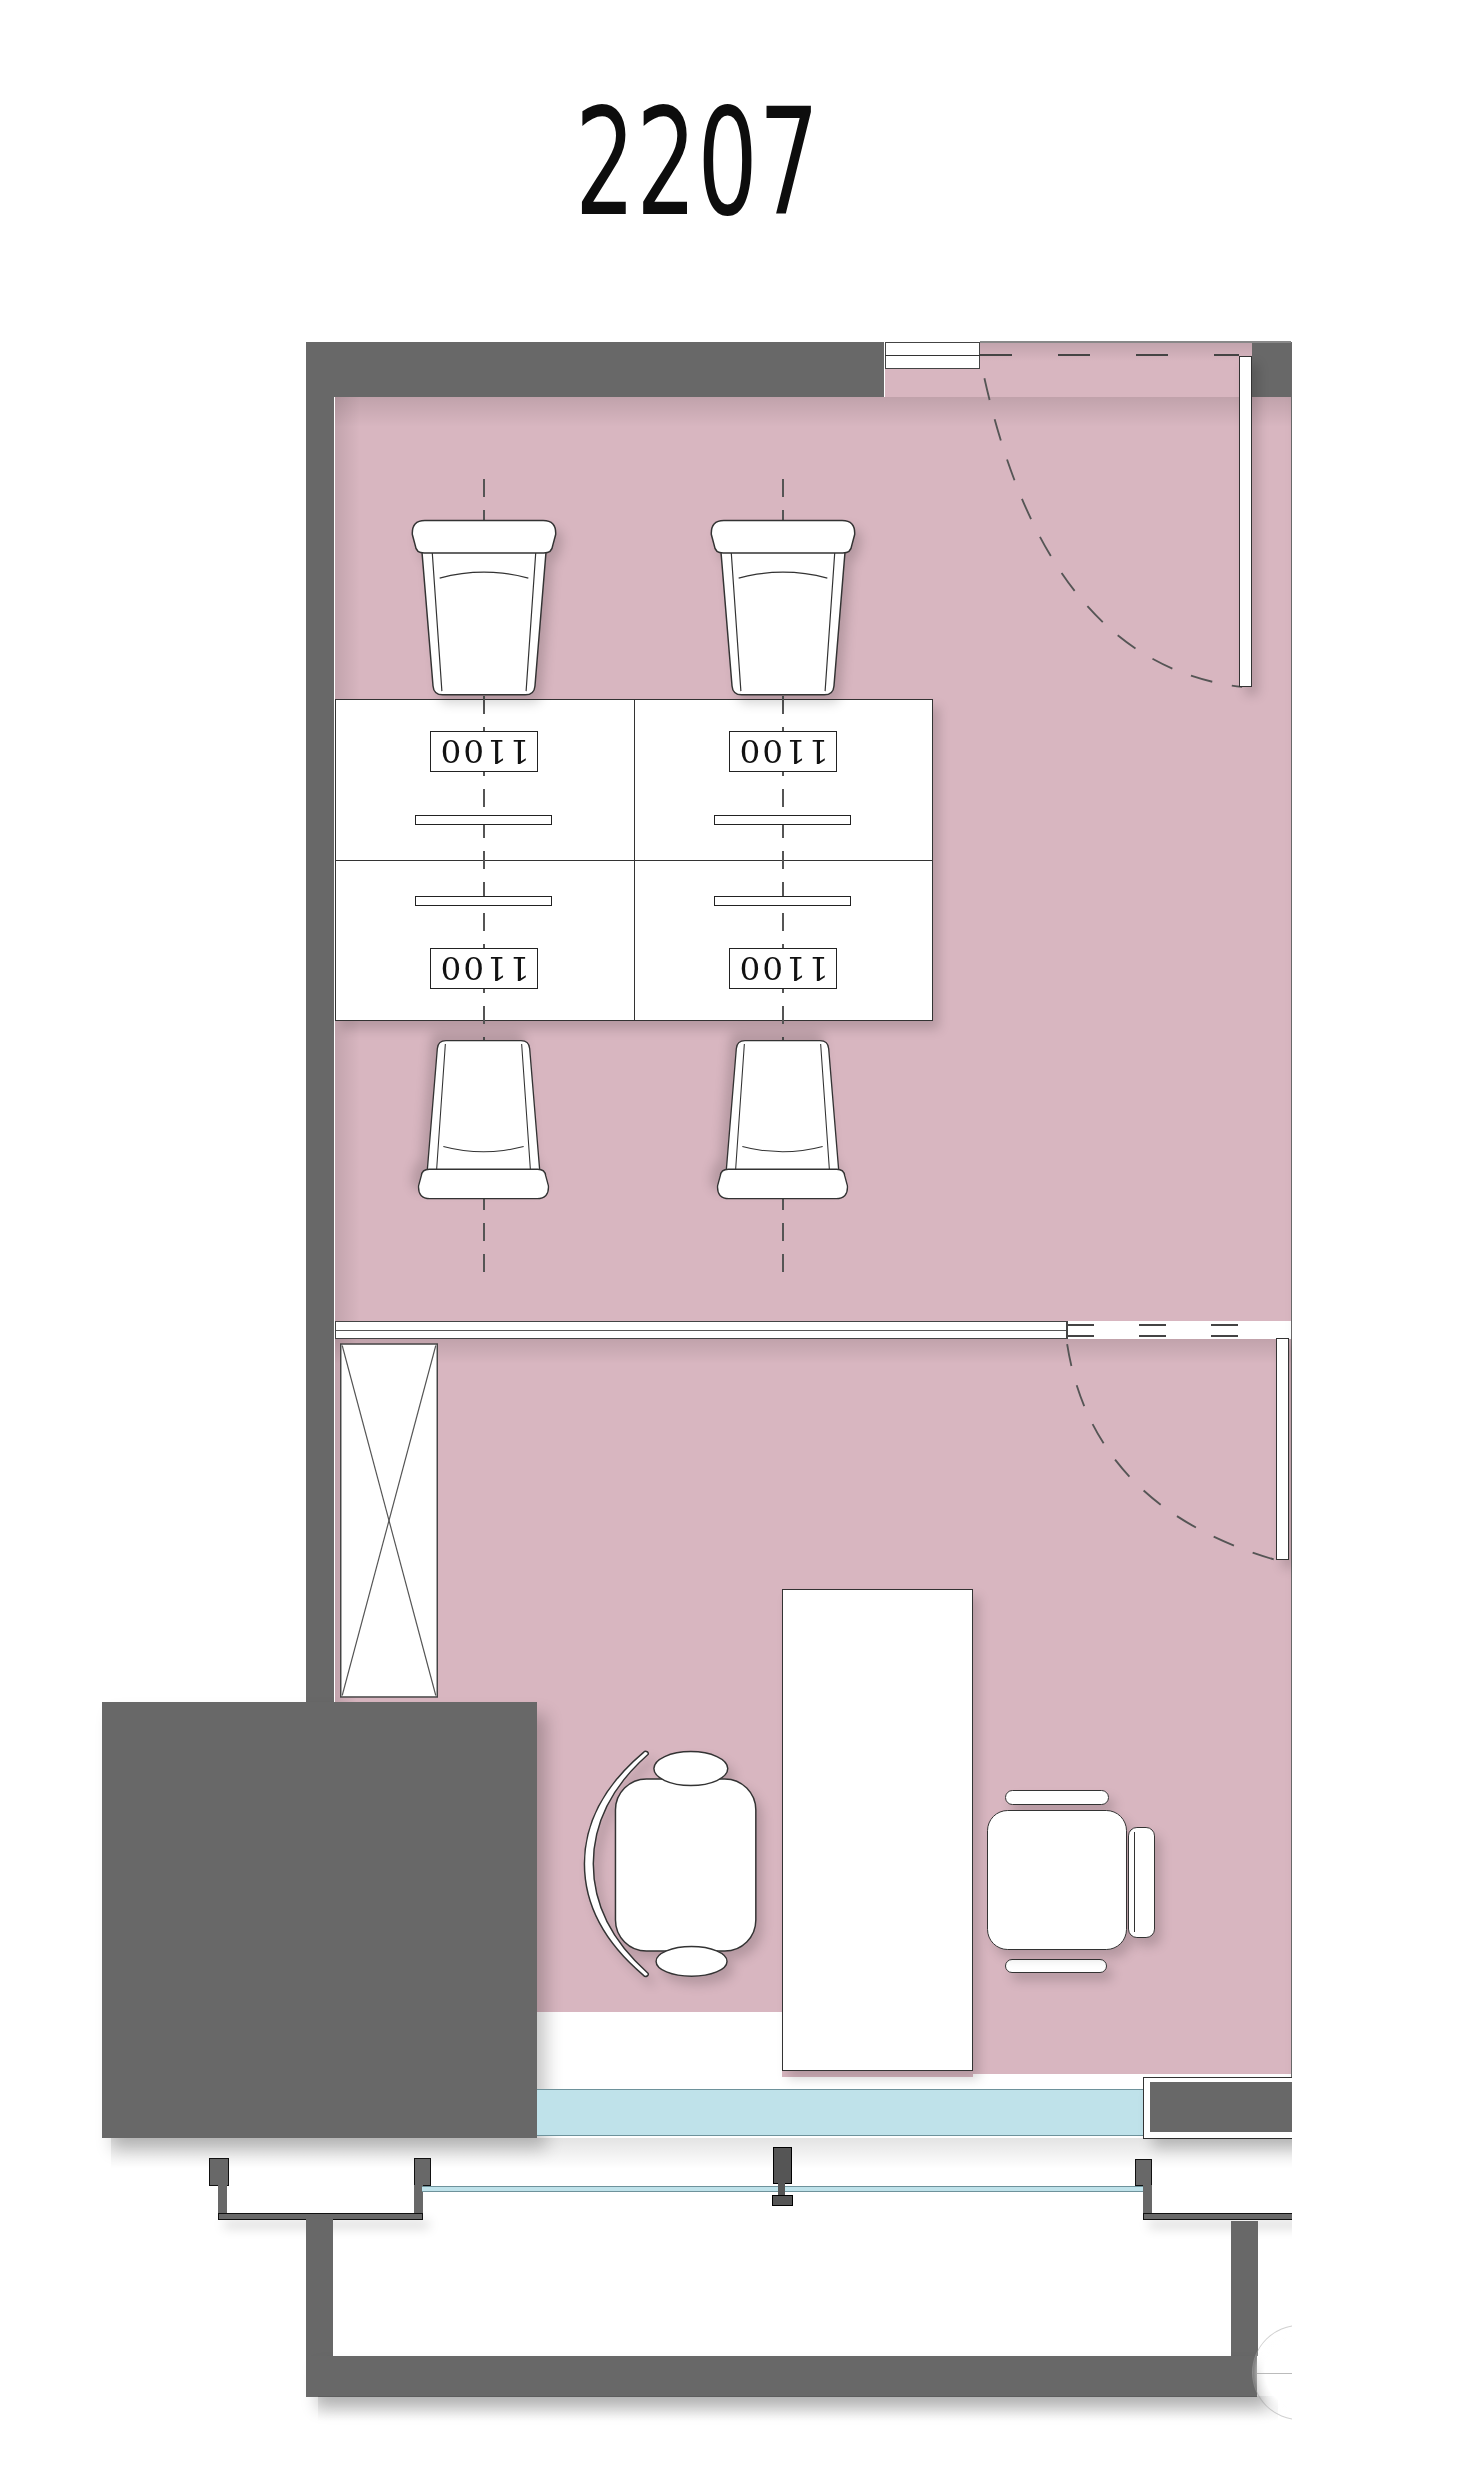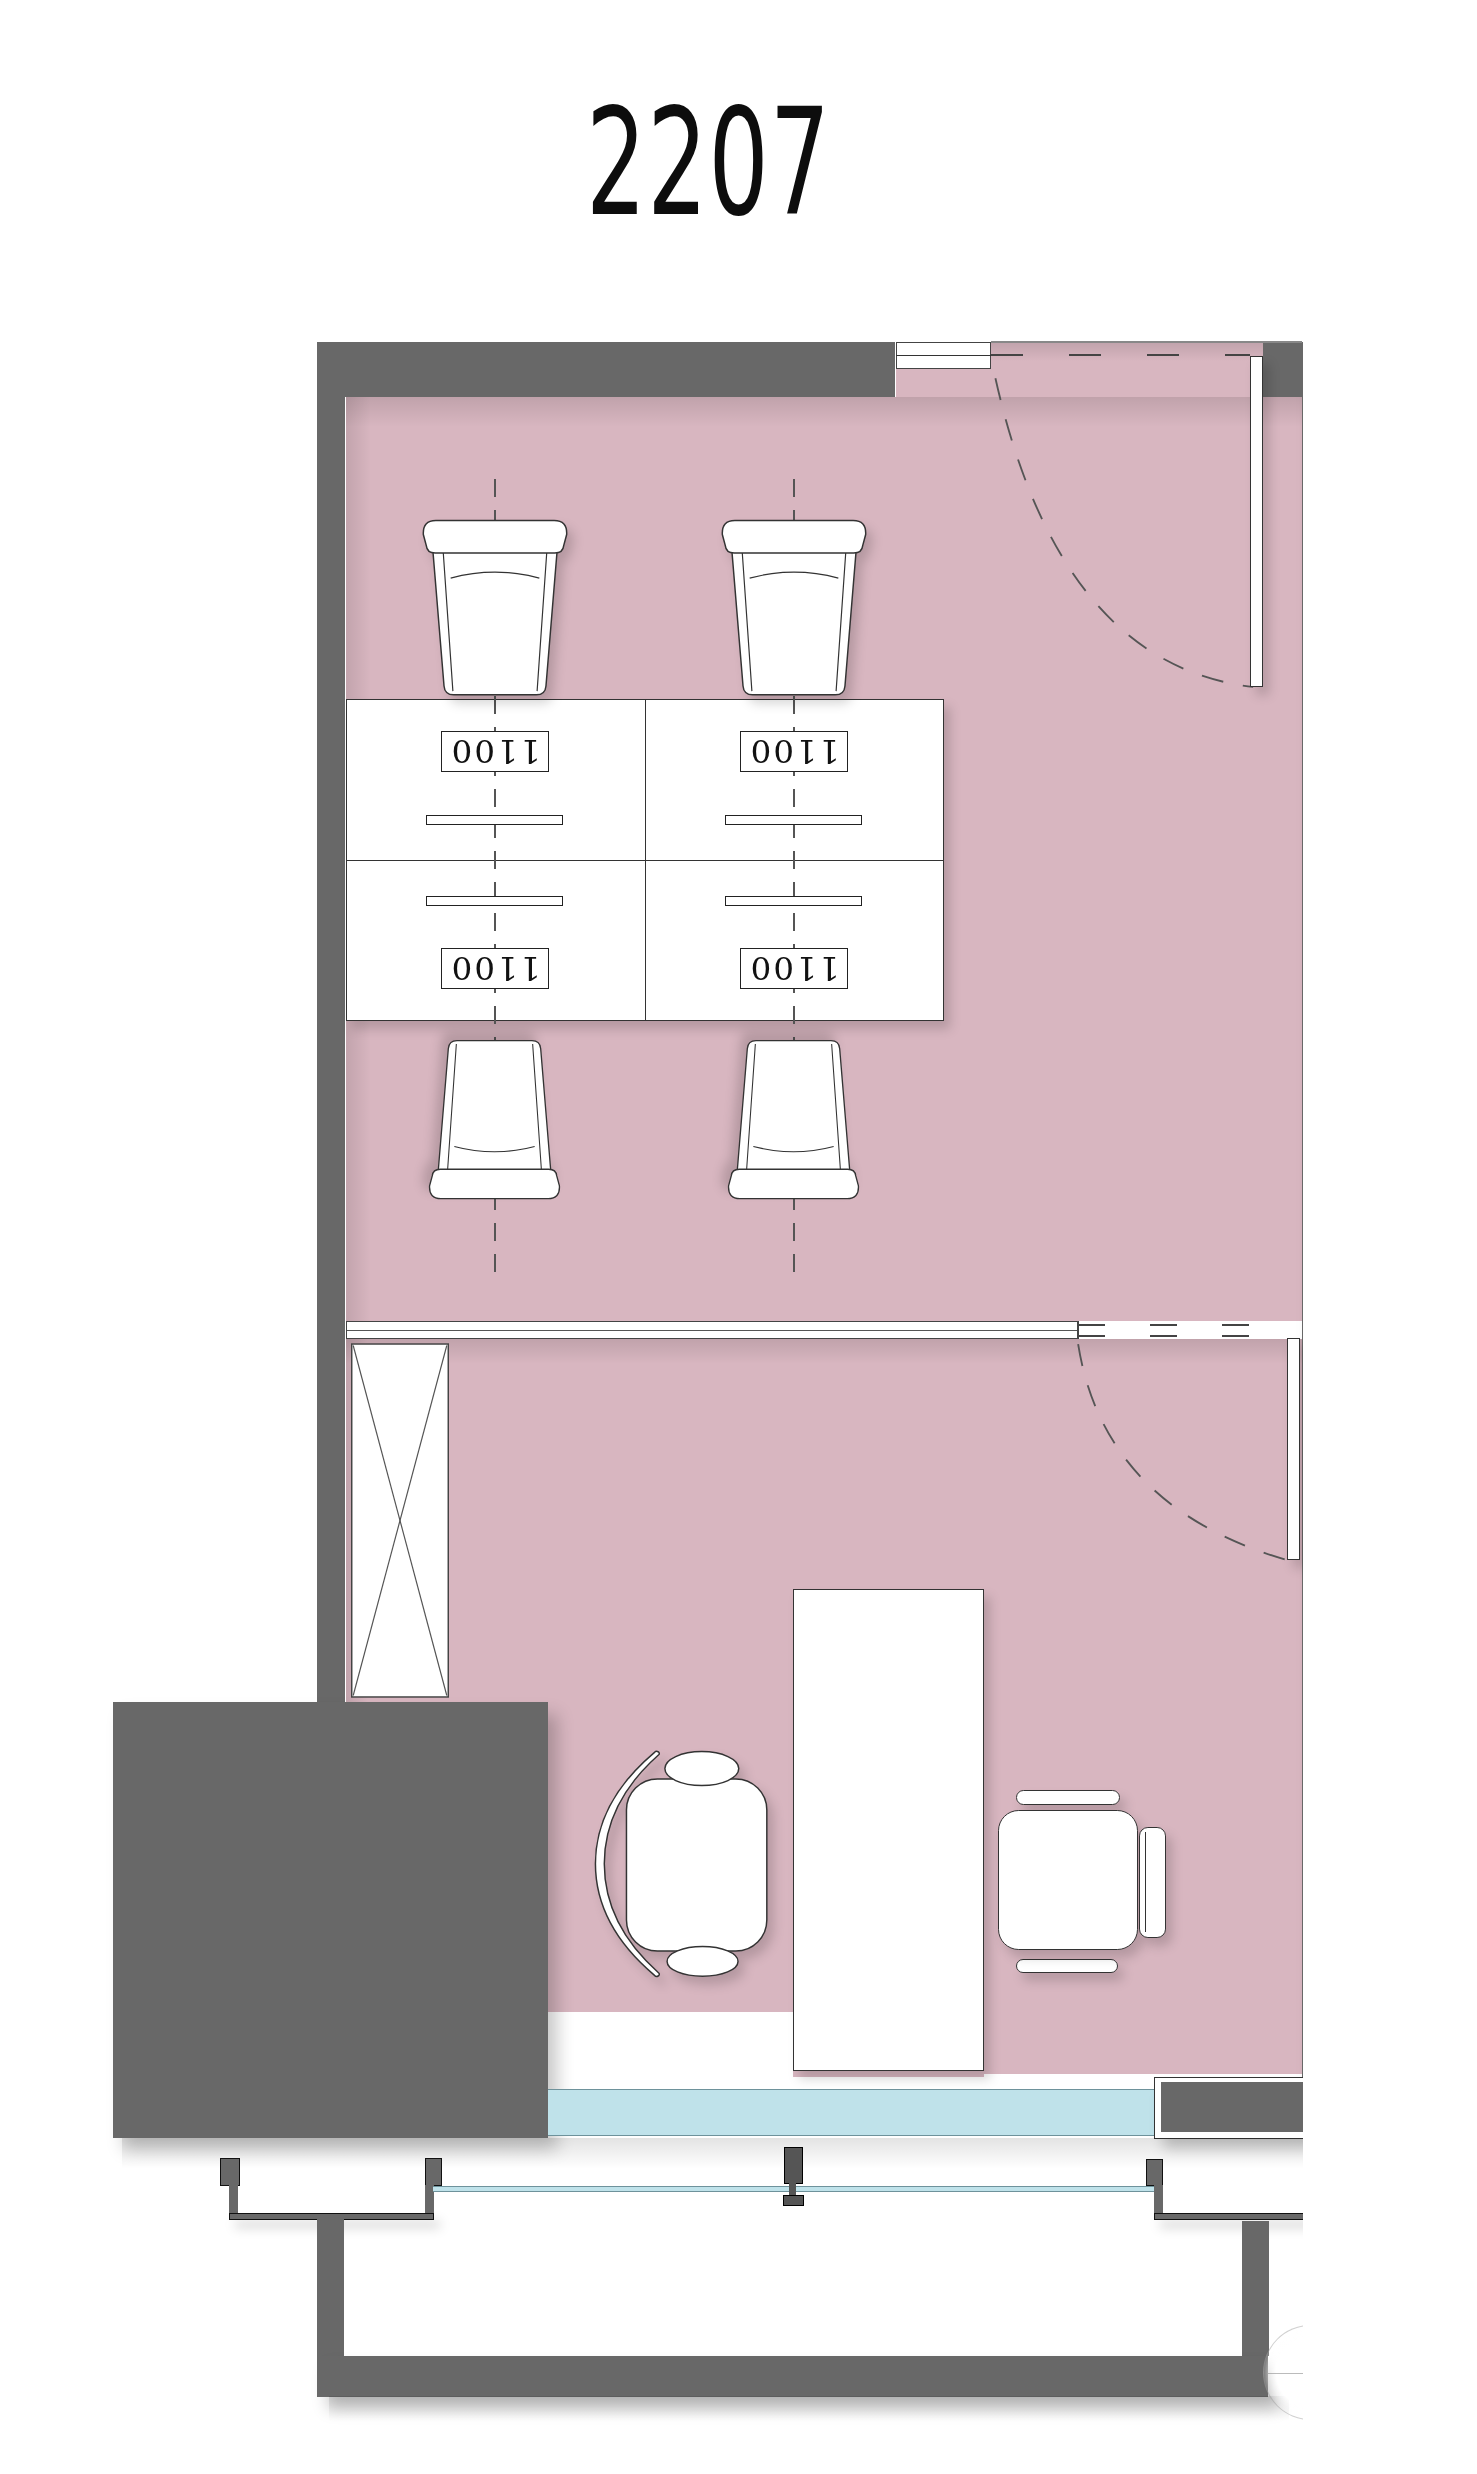--- a/index.html
+++ b/index.html
@@ -1,17 +1,17 @@
 <!DOCTYPE html>
 <html style="--wall: #686868; --floor: #d8b6c0; --glass: #bfe2ea; --glass-edge: #6e929b; --line: #333333; --dash: #444444;font-size:11.8px"><head>
 <meta charset="utf-8">
 <style>
   html,body{margin:0;padding:0;background:#fff;}
   #plan{position:relative;width:1292px;height:2475px;background:#fff;overflow:hidden;
-        font-family:"DejaVu Sans","Liberation Sans",sans-serif;margin-left:11px;}
+        font-family:"DejaVu Sans","Liberation Sans",sans-serif;}
   .abs{position:absolute;}
   .wall{background:var(--wall);}
   .floor{background:var(--floor);}
   .wh{background:#fff;}
   .soft{filter:drop-shadow(6.6px 8.1px 5.2px rgba(0,0,0,0.16));}
   .hard{box-shadow:10.3px 11.8px 16.2px rgba(0,0,0,0.22);}
   #title{left:402px;top:89px;width:591px;text-align:center;
          font-size:148px;line-height:148px;color:#0d0d0d;
          transform:scaleX(0.64);transform-origin:center;letter-spacing:1.5px;}
   .dashh{height:2.2px;background:repeating-linear-gradient(to right,var(--dash) 0 32.5px,transparent 32.5px 78px);}

